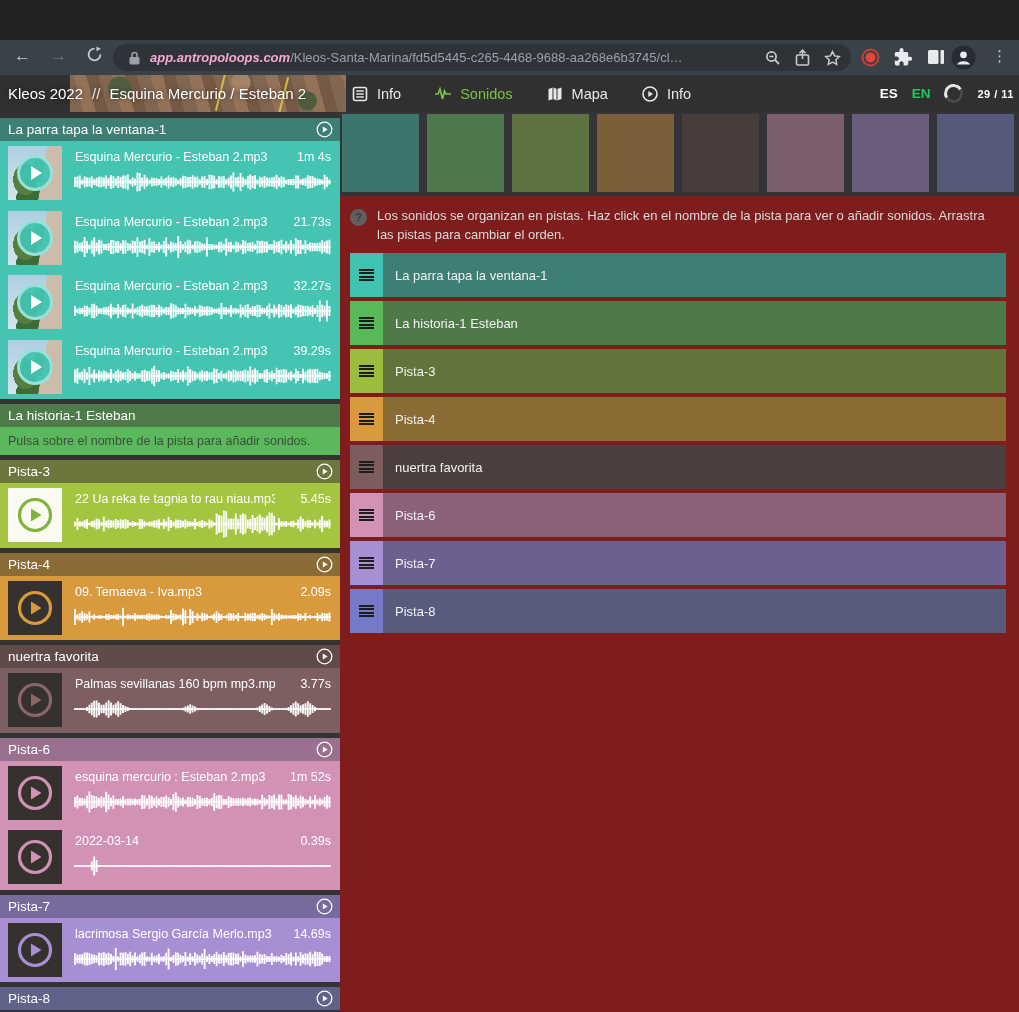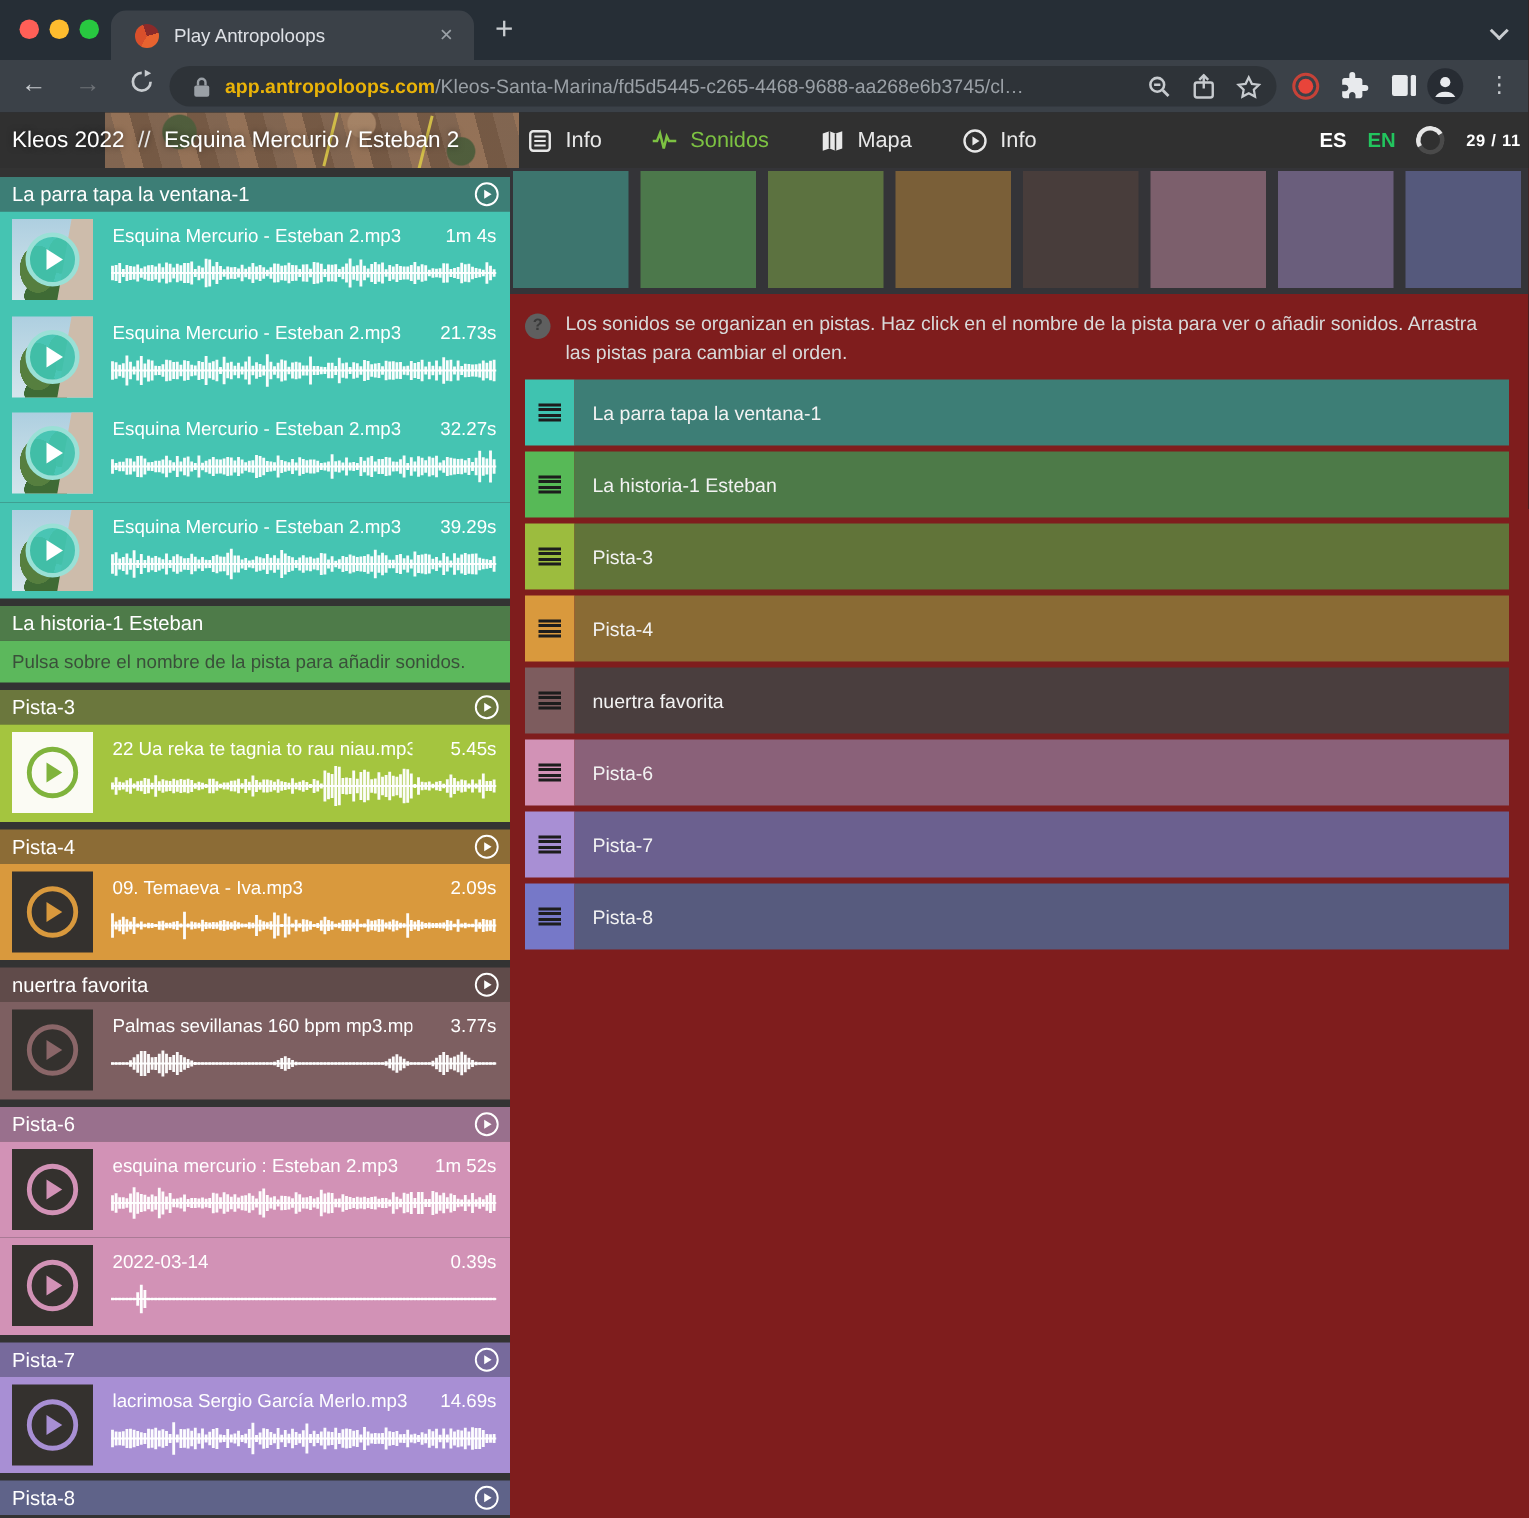--- a/index.html
+++ b/index.html
@@ -20,21 +20,21 @@
   #tabsearch-chevron:before{content:"";position:absolute;left:0;top:1px;width:7px;height:7px;
      border-right:2px solid #c9cdd1;border-bottom:2px solid #c9cdd1;transform:rotate(45deg);}
 
   
   #toolbar{position:absolute;left:0;top:40px;width:1019px;height:35px;background:#3b4148;}
   .navglyph{position:absolute;top:6px;font-size:17px;color:#c7cbcf;}
   #urlbar{position:absolute;left:113px;top:4px;width:738px;height:27px;border-radius:14px;
           background:#2e3338;display:flex;align-items:center;padding:0 10px;box-sizing:border-box;}
   #url-lock{margin:0 10px 0 6px;flex:none;}
   #url-text{font-size:13px;white-space:nowrap;overflow:hidden;flex:1;}
-  #url-host{color:#eab308;font-weight:bold;}
+  #url-host{color:#f9a8d4;font-weight:bold;font-style:italic;}
   #url-path{color:#9aa0a6;}
   .pill-ic{flex:none;margin-left:14px;}
   .tb-right{position:absolute;top:8px;}
 
   
   #appheader{position:absolute;left:0;top:75px;width:1019px;height:37px;background:#303030;overflow:hidden;padding-left:36px;}
   #header-photo{position:absolute;left:70px;top:0;width:276px;height:37px;opacity:.95;background:
      linear-gradient(rgba(35,25,18,.18),rgba(35,25,18,.18)),
      radial-gradient(circle at 18% 35%,#5d7048 0 11px,rgba(0,0,0,0) 12px),
      radial-gradient(circle at 86% 70%,#5d7048 0 9px,rgba(0,0,0,0) 10px),
@@ -99,32 +99,20 @@
   .hamburger{width:15px;height:13px;display:flex;flex-direction:column;justify-content:space-between;}
   .hamburger i{display:block;height:2.4px;background:#1d1d1d;}
   .row-body{position:absolute;left:33px;top:0;right:0;height:44px;display:flex;align-items:center;}
   .row-label{color:#f2f2f2;font-size:13px;font-weight:500;padding-left:12px;}
 </style>
 </head>
 <body>
 
 <div id="screen">
 
-  <div id="tabstrip">
-    <span class="traffic" style="left:13px;background:#ff5f57"></span>
-    <span class="traffic" style="left:33px;background:#febc2e"></span>
-    <span class="traffic" style="left:53px;background:#28c840"></span>
-    <div id="tab">
-      <span id="favicon"></span>
-      <span id="tab-title">Play Antropoloops</span>
-      <span id="tab-close">×</span>
-    </div>
-    <span id="newtab-btn">+</span>
-    <span id="tabsearch-chevron"></span>
-  </div>
 
   <div id="toolbar">
     <span class="navglyph" style="left:14px">←</span>
     <span class="navglyph" style="left:50px;color:#6e7277">→</span>
     <span class="navglyph" style="left:86px">
       <svg width="17" height="17" viewBox="0 0 17 17">
         <path d="M8.5 2.6 a5.9 5.9 0 1 0 5.9 5.9" fill="none" stroke="#c7cbcf" stroke-width="1.8"></path>
         <path d="M10.5 0.5 L14.8 2.8 L10.5 5.2 Z" fill="#c7cbcf"></path>
       </svg>
     </span>

